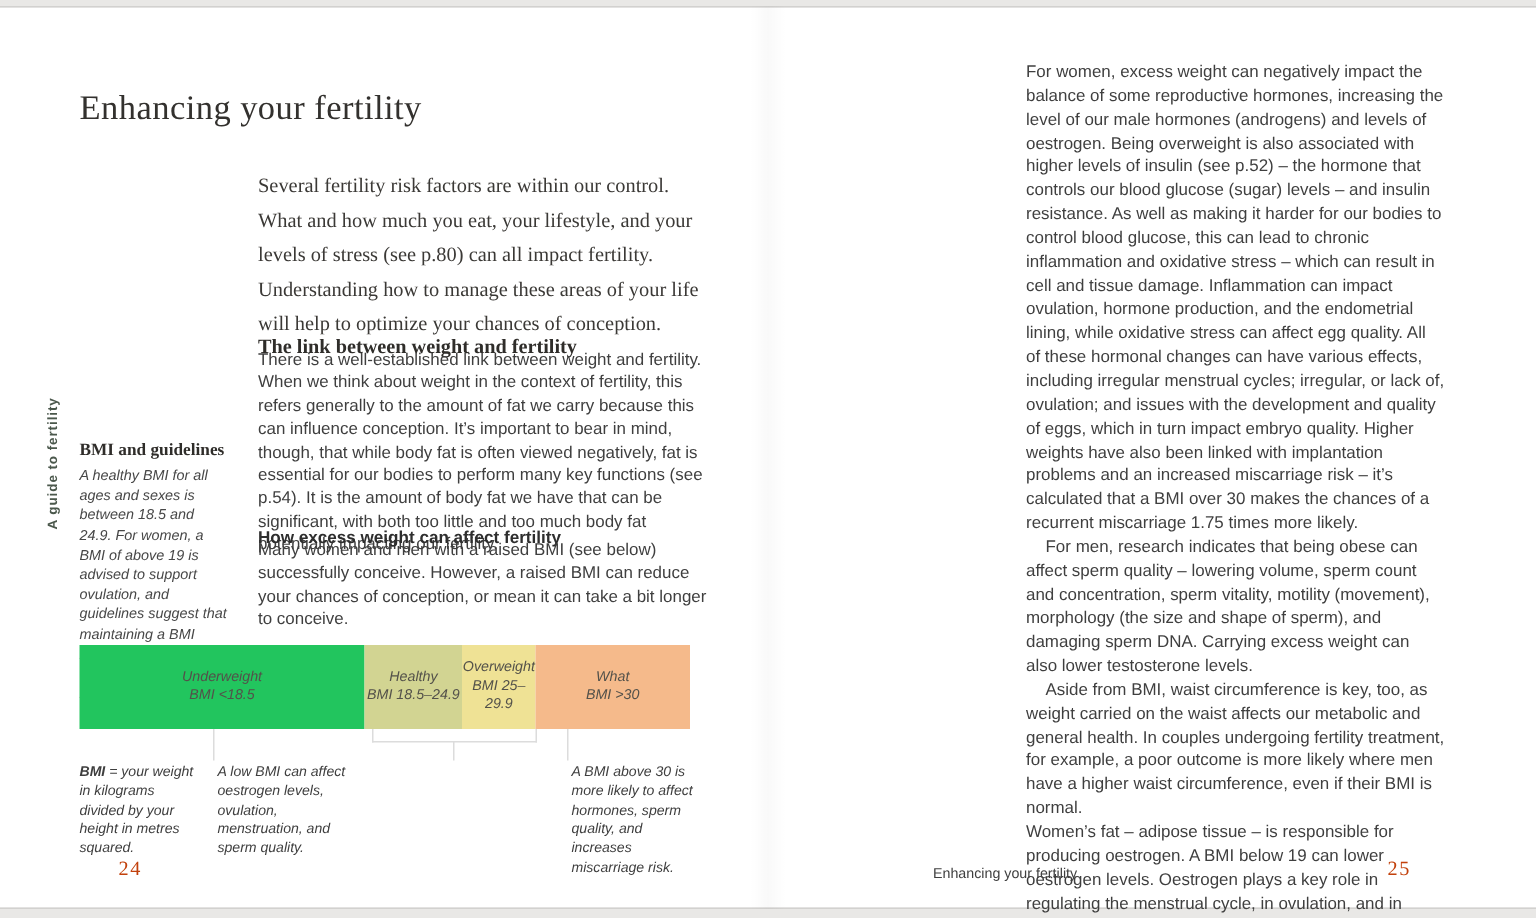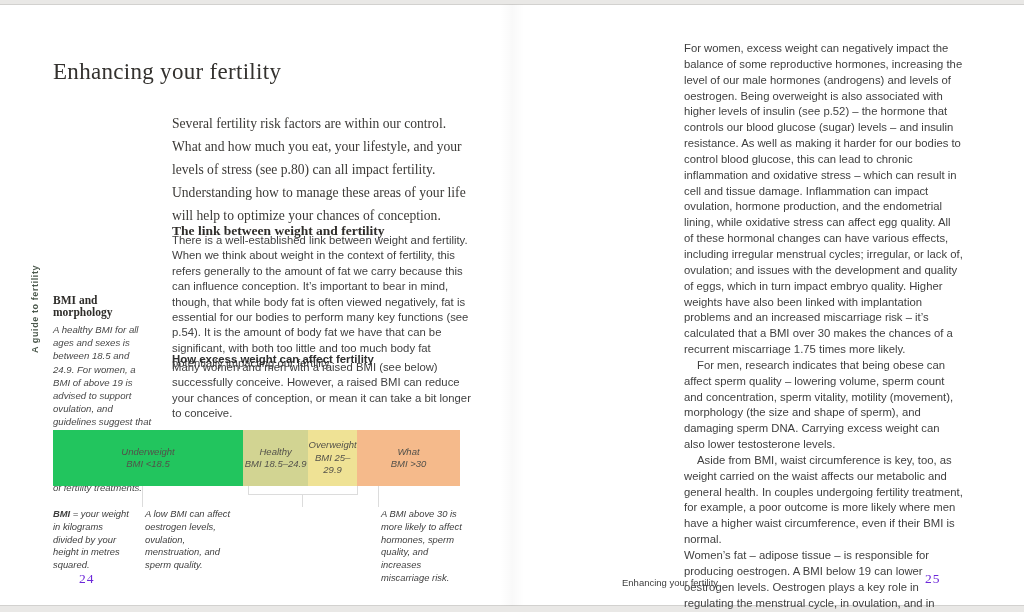--- a/index.html
+++ b/index.html
@@ -58,21 +58,21 @@
     position:absolute;font-style:italic;font-size:9.4px;line-height:12.8px;color:#3e3e3e;
   }
   .anno b{font-weight:bold;}
   .anno-1{left:53px;width:80px;}
   .anno-2{left:145px;width:90px;}
   .anno-3{left:247px;width:118px;}
   .anno-4{left:381px;width:86px;}
 
   .pagenum{
     position:absolute;font-family:"Liberation Serif",serif;
-    font-size:13.5px;letter-spacing:1px;color:#6d28d9;
+    font-size:13.5px;letter-spacing:1px;color:#c2410c;
   }
   .pagenum-left{left:79px;top:571px;}
   .pagenum-right{left:925px;top:571px;}
   .footer-title{position:absolute;left:622px;top:577px;font-size:9.5px;color:#3f3f3f;}
 
   
   .right-col{position:absolute;left:684px;top:41px;width:279px;}
   .right-col p{margin:0;font-size:11.3px;line-height:15.85px;color:#3f3f3f;}
   .right-col p.indent{text-indent:13px;}
   .right-col h3{margin:9px 0 4px 0;font-size:11.4px;font-weight:bold;color:#2e2e2e;}
@@ -88,21 +88,21 @@
   <div class="side-tab">A guide to fertility</div>
 
   <h1 class="title">Enhancing your fertility</h1>
 
   <div class="intro">Several fertility risk factors are within our control. What and how much you eat, your lifestyle, and your levels of stress (see p.80) can all impact fertility. Understanding how to manage these areas of your life will help to optimize your chances of conception.</div>
 
   <h2 class="h-serif">The link between weight and fertility</h2>
   <div class="body-text link-body">There is a well-established link between weight and fertility. When we think about weight in the context of fertility, this refers generally to the amount of fat we carry because this can influence conception. It’s important to bear in mind, though, that while body fat is often viewed negatively, fat is essential for our bodies to perform many key functions (see p.54). It is the amount of body fat we have that can be significant, with both too little and too much body fat potentially impacting our fertility.</div>
 
   <div class="sidebar">
-    <h3>BMI and morphology</h3>
+    <h3>BMI and guidelines</h3>
     <p>A healthy BMI for all ages and sexes is between 18.5 and 24.9. For women, a BMI of above 19 is advised to support ovulation, and guidelines suggest that maintaining a BMI below 30 may reduce time to pregnancy and improve the outcomes of fertility treatments.</p>
   </div>
 
   <h2 class="h-sans">How excess weight can affect fertility</h2>
   <div class="body-text excess-body">Many women and men with a raised BMI (see below) successfully conceive. However, a raised BMI can reduce your chances of conception, or mean it can take a bit longer to conceive.</div>
 
   <div class="bmi-chart">
     <div class="band" style="background: #22c55e; width: 46.7%;">
       <span>Underweight</span>
       <span>BMI &lt;18.5</span>

